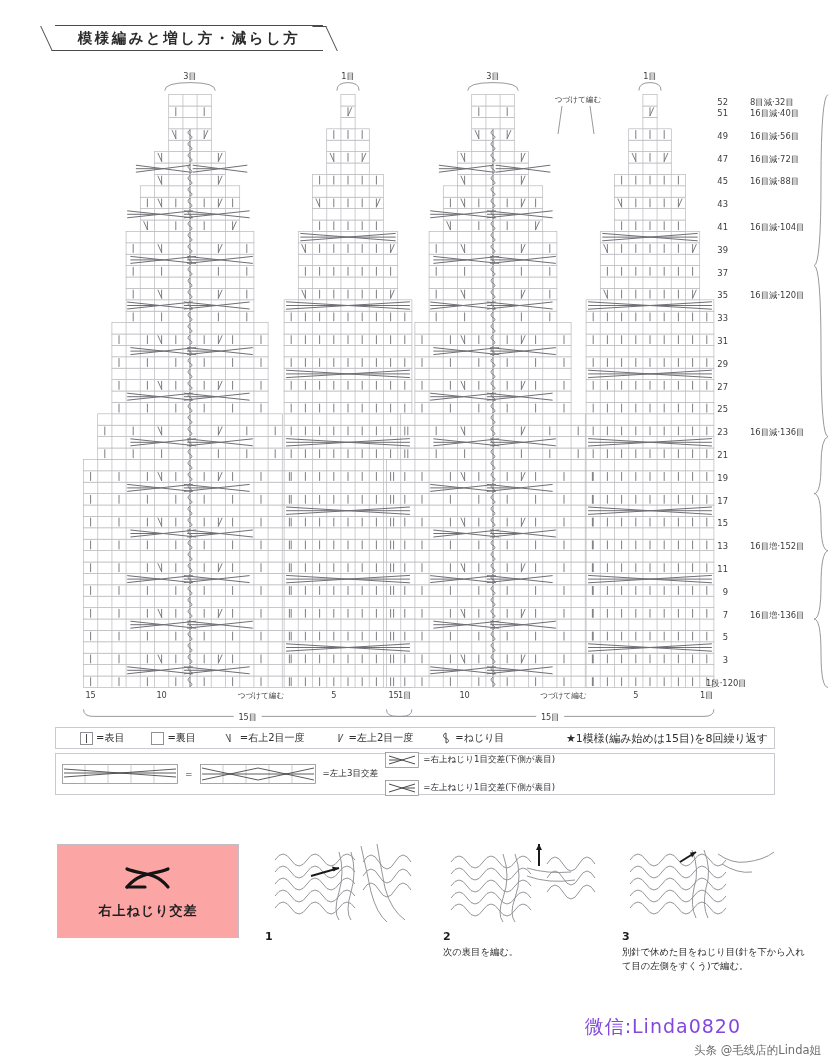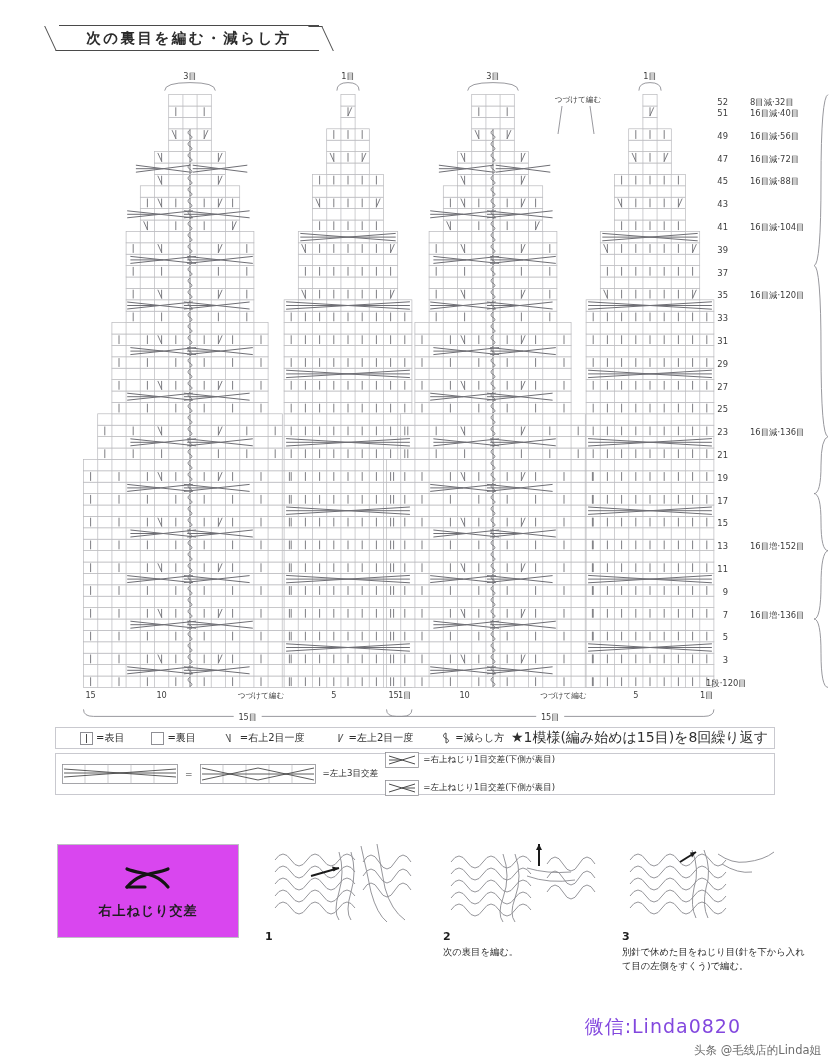--- a/index.html
+++ b/index.html
@@ -56,36 +56,36 @@
   .legend{position:absolute;left:55px;top:727px;width:720px;}
   .legend-row1{
     position:relative;height:22px;border:1px solid #c9c9cf;
     box-sizing:border-box;display:flex;align-items:center;padding-left:6px;gap:9px;
   }
   .lg-item{display:flex;align-items:center;gap:3px;font-size:10px;color:#2f2f2f;white-space:nowrap;padding-left:18px;}
   .lg-box{width:13px;height:13px;border:1px solid #8f8f95;display:flex;align-items:center;justify-content:center;box-sizing:border-box;background:#fff;}
   .lg-box .v{width:1px;height:9px;background:#4a4a4a;}
   .star-note{
     position:absolute;right:6px;top:50%;transform:translateY(-50%);
-    font-size:14px;color:#2f2f2f;white-space:nowrap;
+    font-size:11px;color:#2f2f2f;white-space:nowrap;
   }
   .legend-row2{
     position:relative;margin-top:4px;height:42px;border:1px solid #c9c9cf;
     box-sizing:border-box;display:flex;align-items:center;padding-left:6px;gap:7px;
   }
   .eq{font-size:9px;color:#2f2f2f;}
   .lg-txt{font-size:8.6px;color:#2f2f2f;white-space:nowrap;}
   .stack{display:flex;flex-direction:column;gap:12px;}
   .stack-row{display:flex;align-items:center;gap:4px;}
 
   
   .tutorial{position:absolute;left:0;top:838px;width:829px;height:200px;}
   .tut-box{
     position:absolute;left:57px;top:6px;width:180px;height:92px;
-    border:1px solid #bfbfc5;background:#d946ef;
+    border:1px solid #bfbfc5;background:#fca5a5;
     display:flex;flex-direction:column;align-items:center;justify-content:center;gap:6px;
   }
   .tut-box .bx-label{font-size:13px;font-weight:bold;color:#1e1e1e;letter-spacing:1px;}
   .step{position:absolute;top:0;width:186px;}
   .step-num{font-size:11px;font-weight:bold;color:#1e1e1e;margin-top:2px;}
   .step-txt{font-size:9.3px;line-height:1.55;color:#2a2a2a;margin-top:2px;}
   .step-img{height:86px;}
 
   
   .wm{position:absolute;right:8px;bottom:4px;text-align:right;margin-top:19px;}
@@ -96,21 +96,21 @@
   }
 </style>
 </head>
 <body>
 
 <div class="page">
 
   <div class="title-banner">
     <div class="tb-chev left"></div>
     <div class="tb-box">
-      <span class="tb-text">次の裏目を編む・減らし方</span>
+      <span class="tb-text">模様編みと増し方・減らし方</span>
     </div>
     <div class="tb-chev right"></div>
   </div>
 
   <div class="chart-wrap">
     <svg class="chart" width="829" height="660" viewBox="0 0 829 660">
       <defs>
         <g id="sym-knit">
             <line class="sym" x1="0" y1="-4" x2="0" y2="4"></line>
           </g>
@@ -3074,21 +3074,21 @@
           <path d="M11,3 L7,11 M7,11 L7,3" stroke="#4a4a4a" stroke-width="1" fill="none"></path>
         </svg>
         <span>=左上2目一度</span>
       </div>
 
       <div class="lg-item">
         <svg width="12" height="14">
           <path d="M6,2 C2.6,3.4 2.6,6.2 6,7.4 C9.4,8.6 9.4,11 6,12" stroke="#4a4a4a" stroke-width="1" fill="none"></path>
           <line x1="6" y1="2" x2="6" y2="12" stroke="#4a4a4a" stroke-width="1"></line>
         </svg>
-        <span>=減らし方</span>
+        <span>=ねじり目</span>
       </div>
 
       <span class="star-note">★1模様(編み始めは15目)を8回繰り返す</span>
     </div>
 
     <div class="legend-row2">
 
       <svg width="116" height="20">
         <rect x="0.5" y="0.5" width="115" height="19" fill="#fff" stroke="#8f8f95" stroke-width="0.8"></rect>
         <line x1="23" y1="0.5" x2="23" y2="19.5" stroke="#b9b9bd" stroke-width="0.7"></line>

